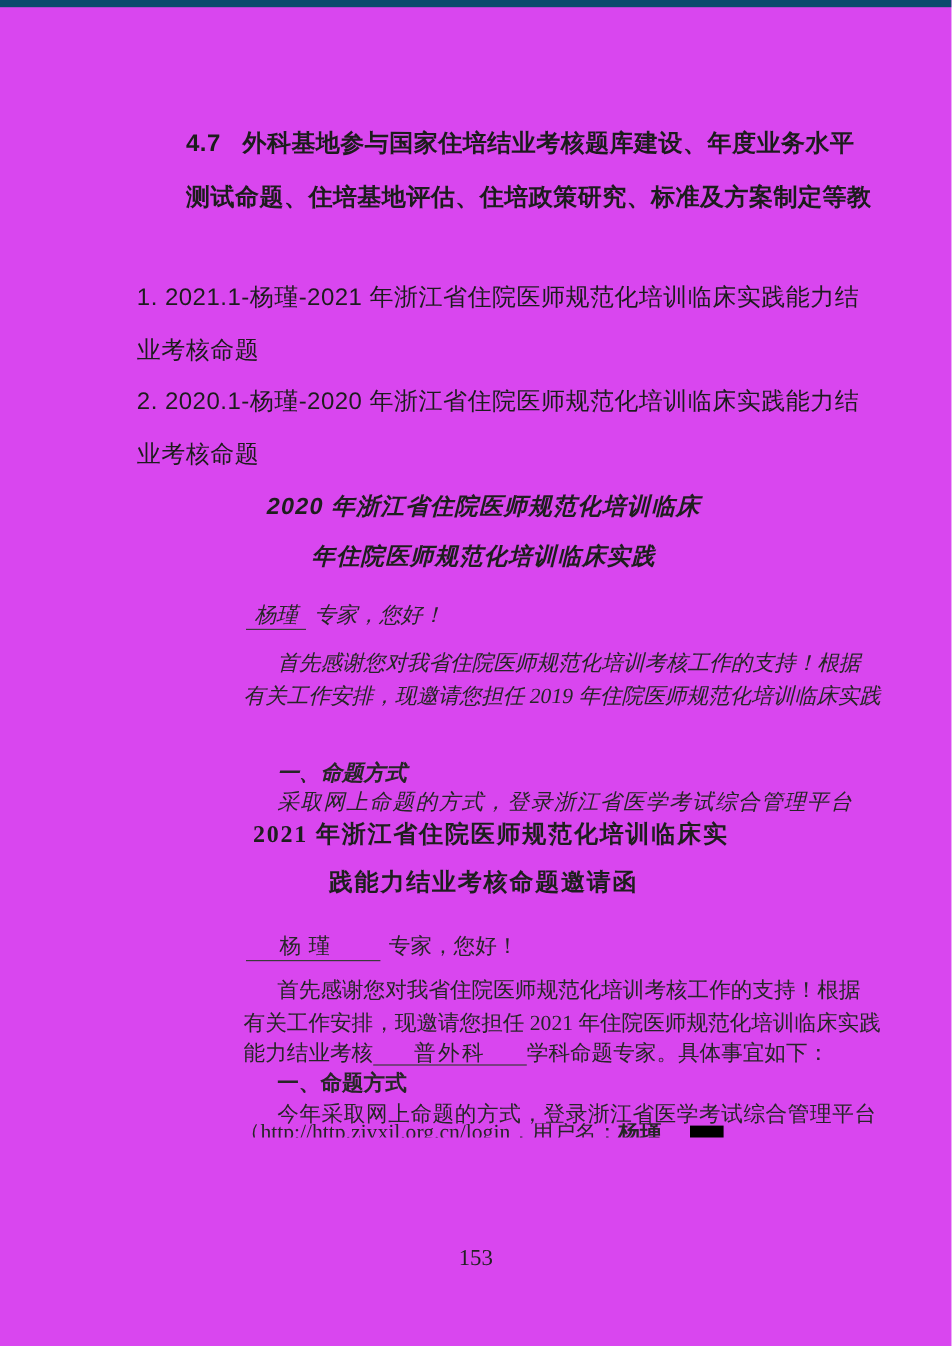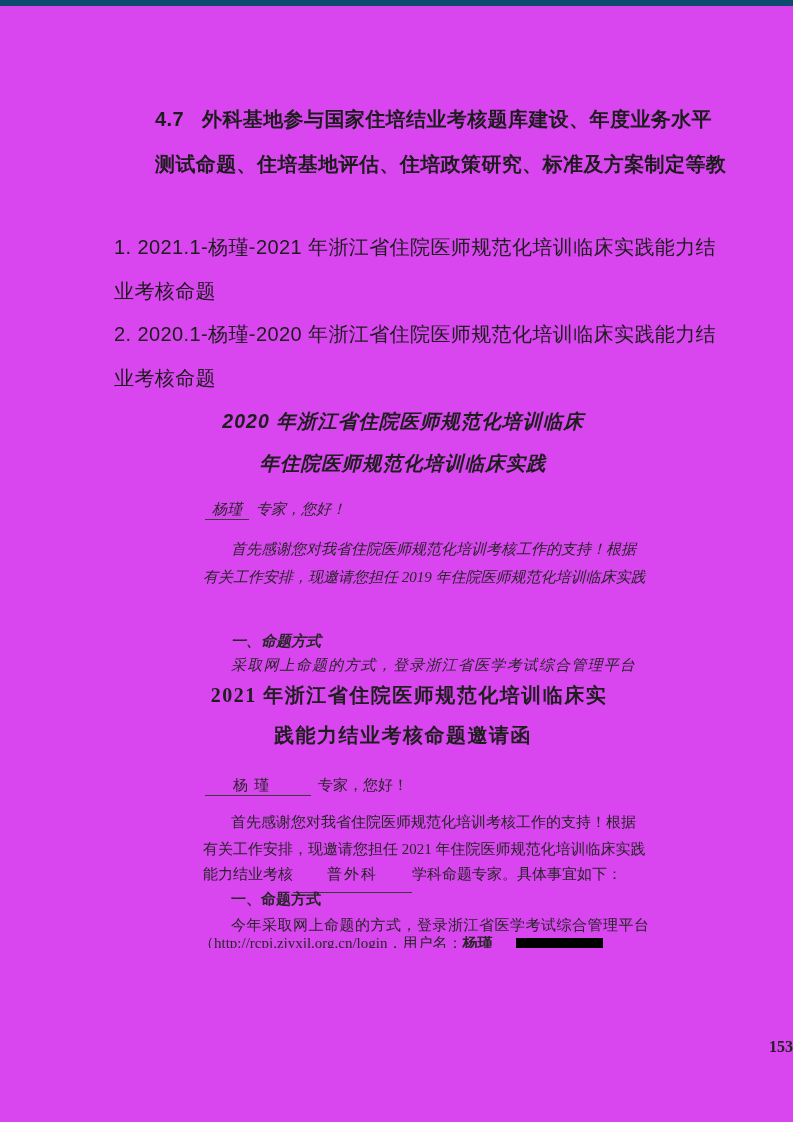--- a/index.html
+++ b/index.html
@@ -24,47 +24,46 @@
   .letter {
     position: absolute;
     font-family: "Liberation Serif", serif;
     color: #262626;
     filter: blur(0.3px);
   }
   .letter .abs { position: absolute; }
   .lt-title { font-weight: bold; width: 400px; text-align: center; }
   .lt-title-2020 { font-family: "Liberation Sans", sans-serif; font-size: 19.5px; letter-spacing: 1px; color: #1e1e1e; }
   .lt-title-2021 { font-family: "Liberation Serif", serif; font-size: 20px; letter-spacing: 1.5px; color: #1e1e1e; }
-  .lt-body { font-size: 15px; }
+  .lt-body { font-size: 18px; }
   .lt-bold { font-weight: bold; }
   .u-field { border-bottom: 1px solid #3a3a3a; }
   .sal-name-1 { padding: 0 7px 2px 7px; }
   .sal-name-2 { padding: 0 36px 2px 28px; letter-spacing: 6px; }
   .blank-1 { padding: 0 4px 2px 4px; }
-  .blank-2 { padding: 0 34px 10px 34px; letter-spacing: 2px; }
+  .blank-2 { padding: 0 34px 0 34px; letter-spacing: 2px; }
   .sal-suffix { margin-left: 7px; }
   .sec-line-1 { letter-spacing: 1.2px; }
   .sec-line-2 { letter-spacing: 0.5px; }
   .url-clip { height: 12px; overflow: hidden; line-height: 15px; }
   .redaction {
     display: inline-block;
     width: 92px; height: 11px;
     background: #000;
     margin-left: 24px;
     vertical-align: top;
     margin-top: 2px;
   }
   .page-number {
     position: absolute;
     left: 0; right: 0;
-    text-align: right;
+    text-align: center;
     font-family: "Liberation Serif", serif;
-    font-size: 16px;
+    font-size: 19px;
     color: #222;
-    font-weight: bold;
   }
 </style>
 </head>
 <body>
 
 <div class="page">
 
   <div class="abs doc-line doc-heading" style="left:155px; top:100px;">
     <span>4.7</span><span class="hgap"></span><span>外科基地参与国家住培结业考核题库建设、年度业务水平</span>
   </div>
@@ -101,18 +100,18 @@
     <div class="abs lt-body" style="left:28px; top:135px;">首先感谢您对我省住院医师规范化培训考核工作的支持！根据</div>
     <div class="abs lt-body" style="left:0; top:162px;">有关工作安排，现邀请您担任 2021 年住院医师规范化培训临床实践</div>
     <div class="abs lt-body" style="left:0; top:187px;">
       <span>能力结业考核</span><span class="u-field blank-2">普外科</span><span>学科命题专家。具体事宜如下：</span>
     </div>
 
     <div class="abs lt-body lt-bold" style="left:28px; top:212px;">一、命题方式</div>
     <div class="abs lt-body sec-line-2" style="left:28px; top:238px;">今年采取网上命题的方式，登录浙江省医学考试综合管理平台</div>
 
     <div class="abs lt-body url-clip" style="left:-4px; top:258px; width:404px;">
-      <span>（http://rcpj.zjyxjl.org.cn/login，用户名：</span><span class="lt-bold">杨瑾</span><span class="redaction"></span><span>）</span>
+      <span>（http://http.zjyxjl.org.cn/login，用户名：</span><span class="lt-bold">杨瑾</span><span class="redaction"></span><span>）</span>
     </div>
   </div>
 
   <div class="page-number" style="top:1032px;">153</div>
 </div>
 
 </body></html>

